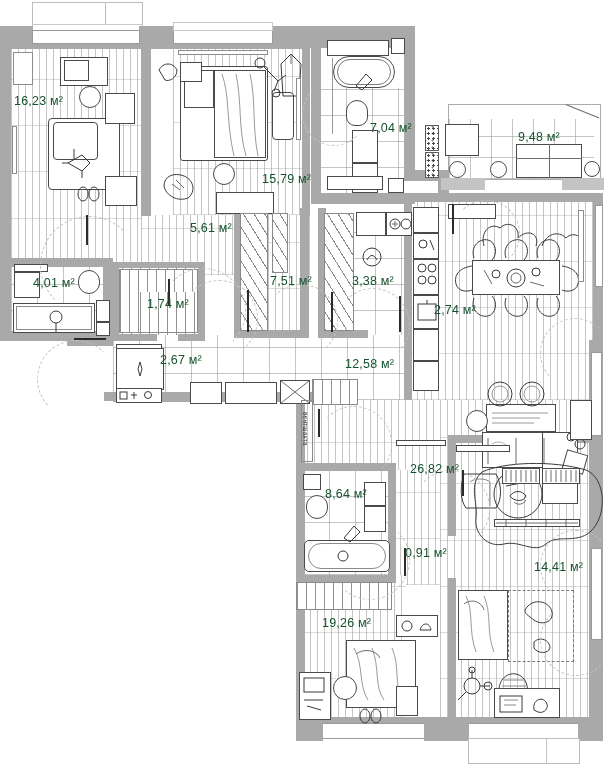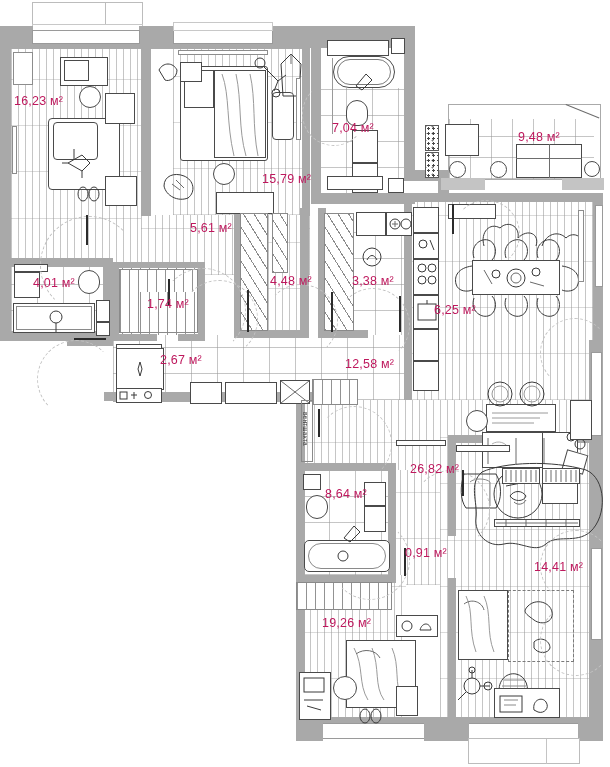--- a/index.html
+++ b/index.html
@@ -88,21 +88,21 @@
     background-size:5px 5px, 7px 7px;
     background-position:0 0, 3px 4px;
     border:1px solid #5a5a5a;
   }
 
   
   .lbl{
     position:absolute;
     font-family:"Liberation Sans", sans-serif;
     font-size:12.5px;
-    color:#be185d;
+    color:#14532d;
     white-space:nowrap;
     letter-spacing:.2px;
     background:transparent;
   }
 
   
   .arc{position:absolute;border:1px dashed #b0b0b0;border-radius:50%;background:transparent;}
 
   
   .fz{position:absolute;border:1px solid #4a4a4a;background:#fff;box-sizing:border-box;}
@@ -541,28 +541,28 @@
   <div class="arc" style="left:540px;top:318px;width:68px;height:68px;border-color:#c2c2c2;border-right-color:transparent;border-bottom-color:transparent;"></div>
 
   <div class="fz" style="left:396px;top:440px;width:50px;height:6px;"></div>
   <div class="fz" style="left:456px;top:445px;width:54px;height:7px;"></div>
 
   <div class="outline" style="left:301px;top:400px;width:12px;height:62px;"></div>
   <div class="lbl" style="left:302px;top:412px;font-size:6.5px;color:#3a3a3a;writing-mode:vertical-rl;">вентшахта</div>
 
   <div class="lbl" style="left:14px;top:94px;">16,23 м²</div>
   <div class="lbl" style="left:262px;top:172px;">15,79 м²</div>
-  <div class="lbl" style="left:332px;top:121px;">7,04 м²</div>
+  <div class="lbl" style="left:332px;top:121px;padding-left:38px;">7,04 м²</div>
   <div class="lbl" style="left:518px;top:130px;">9,48 м²</div>
   <div class="lbl" style="left:190px;top:221px;">5,61 м²</div>
   <div class="lbl" style="left:33px;top:276px;">4,01 м²</div>
   <div class="lbl" style="left:147px;top:297px;">1,74 м²</div>
-  <div class="lbl" style="left:270px;top:274px;">4,48 м²</div>
+  <div class="lbl" style="left:270px;top:274px;">7,51 м²</div>
   <div class="lbl" style="left:352px;top:274px;">3,38 м²</div>
-  <div class="lbl" style="left:434px;top:303px;">6,25 м²</div>
+  <div class="lbl" style="left:434px;top:303px;">2,74 м²</div>
   <div class="lbl" style="left:160px;top:353px;">2,67 м²</div>
   <div class="lbl" style="left:345px;top:357px;text-align:right;">12,58 м²</div>
   <div class="lbl" style="left:410px;top:462px;text-align:right;">26,82 м²</div>
   <div class="lbl" style="left:325px;top:487px;">8,64 м²</div>
   <div class="lbl" style="left:405px;top:546px;">0,91 м²</div>
   <div class="lbl" style="left:322px;top:616px;">19,26 м²</div>
   <div class="lbl" style="left:534px;top:560px;">14,41 м²</div>
 
 </div>
 

